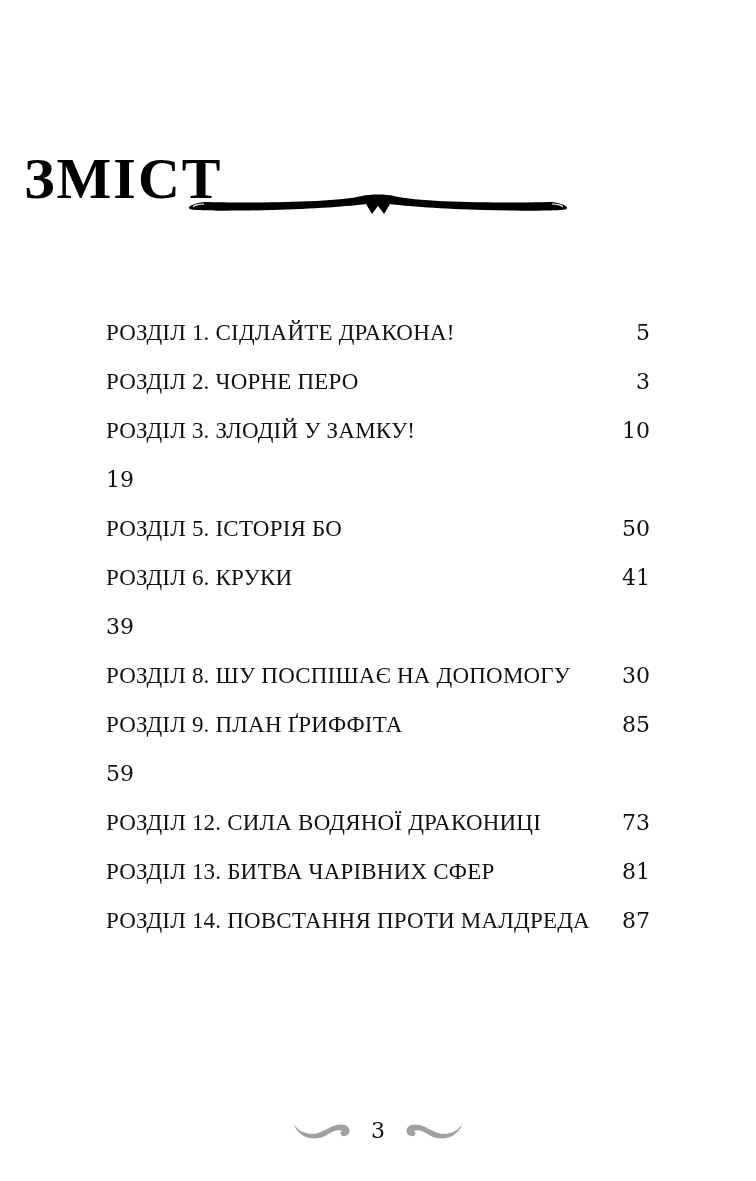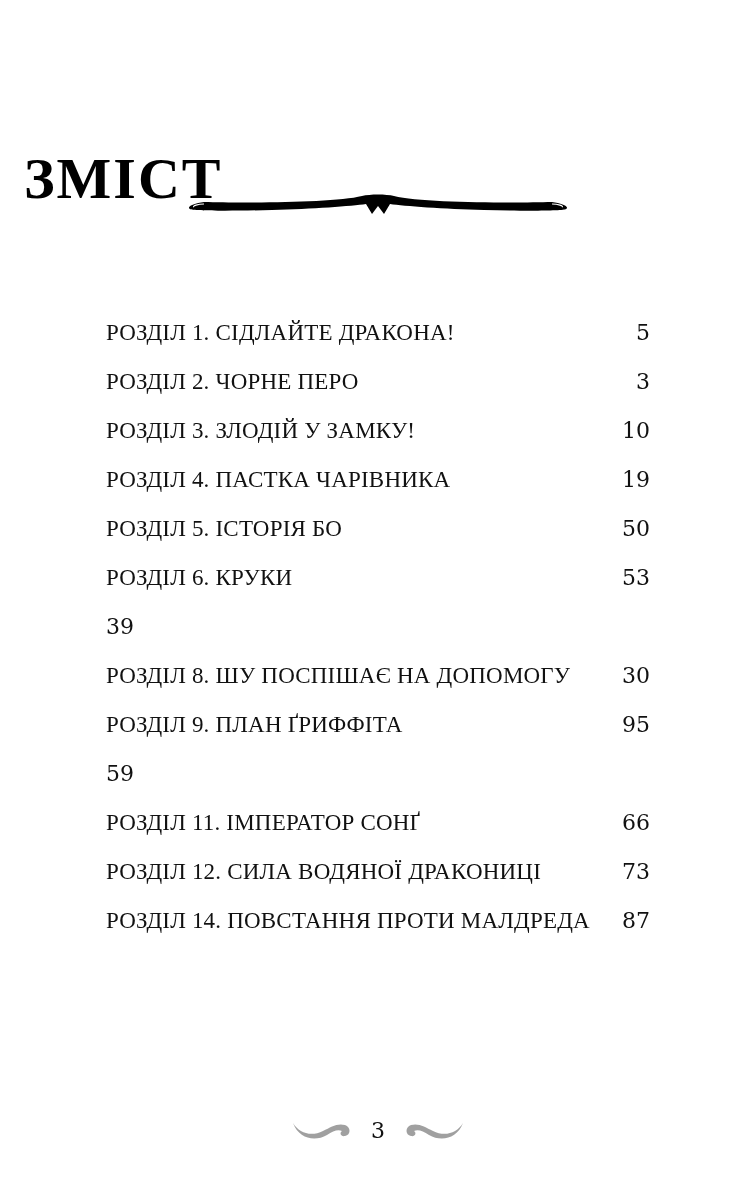--- a/index.html
+++ b/index.html
@@ -105,52 +105,51 @@
   </li>
   <li class="toc-row">
     <span class="toc-title">РОЗДІЛ 2. ЧОРНЕ ПЕРО</span>
     <span class="toc-page">3</span>
   </li>
   <li class="toc-row">
     <span class="toc-title">РОЗДІЛ 3. ЗЛОДІЙ У ЗАМКУ!</span>
     <span class="toc-page">10</span>
   </li>
   <li class="toc-row">
-    <span class="toc-title">РОЗДІЛ 4. ПАСТКА ЧАРІВНИКА</span>
     <span class="toc-page">19</span>
   </li>
   <li class="toc-row">
     <span class="toc-title">РОЗДІЛ 5. ІСТОРІЯ БО</span>
     <span class="toc-page">50</span>
   </li>
   <li class="toc-row">
     <span class="toc-title">РОЗДІЛ 6. КРУКИ</span>
-    <span class="toc-page">53</span>
+    <span class="toc-page">41</span>
   </li>
   <li class="toc-row">
     <span class="toc-page">39</span>
   </li>
   <li class="toc-row">
     <span class="toc-title">РОЗДІЛ 8. ШУ ПОСПІШАЄ НА ДОПОМОГУ</span>
     <span class="toc-page">30</span>
   </li>
   <li class="toc-row">
     <span class="toc-title">РОЗДІЛ 9. ПЛАН ҐРИФФІТА</span>
-    <span class="toc-page">95</span>
+    <span class="toc-page">85</span>
   </li>
   <li class="toc-row">
     <span class="toc-page">59</span>
   </li>
   <li class="toc-row">
-    <span class="toc-title">РОЗДІЛ 11. ІМПЕРАТОР СОНҐ</span>
-    <span class="toc-page">66</span>
+    <span class="toc-title">РОЗДІЛ 12. СИЛА ВОДЯНОЇ ДРАКОНИЦІ</span>
+    <span class="toc-page">73</span>
   </li>
   <li class="toc-row">
-    <span class="toc-title">РОЗДІЛ 12. СИЛА ВОДЯНОЇ ДРАКОНИЦІ</span>
-    <span class="toc-page">73</span>
+    <span class="toc-title">РОЗДІЛ 13. БИТВА ЧАРІВНИХ СФЕР</span>
+    <span class="toc-page">81</span>
   </li>
   <li class="toc-row">
     <span class="toc-title">РОЗДІЛ 14. ПОВСТАННЯ ПРОТИ МАЛДРЕДА</span>
     <span class="toc-page">87</span>
   </li>
 </ul>
 
 <div class="footer">
   <svg viewBox="0 0 62 26" xmlns="http://www.w3.org/2000/svg">
     <path d="M2 6 C 8 16, 20 20, 32 14 C 40 10, 46 6, 54 8 C 60 10, 60 18, 54 19 C 50 20, 48 16, 51 14 C 47 12, 42 14, 36 18 C 24 25, 8 22, 2 6 Z" fill="#a0a0a0"></path>

